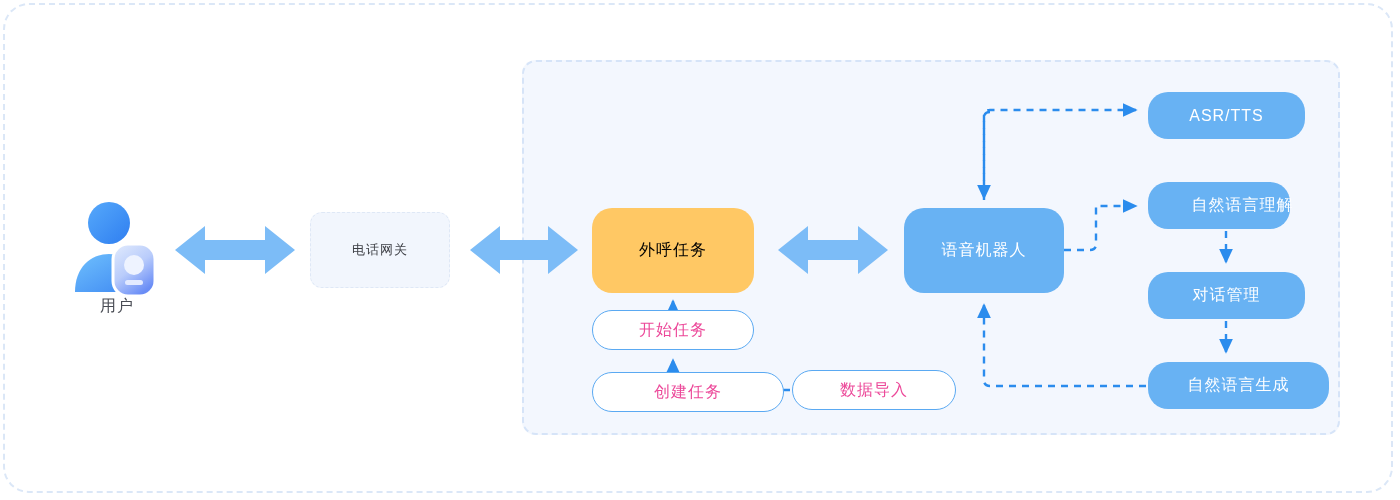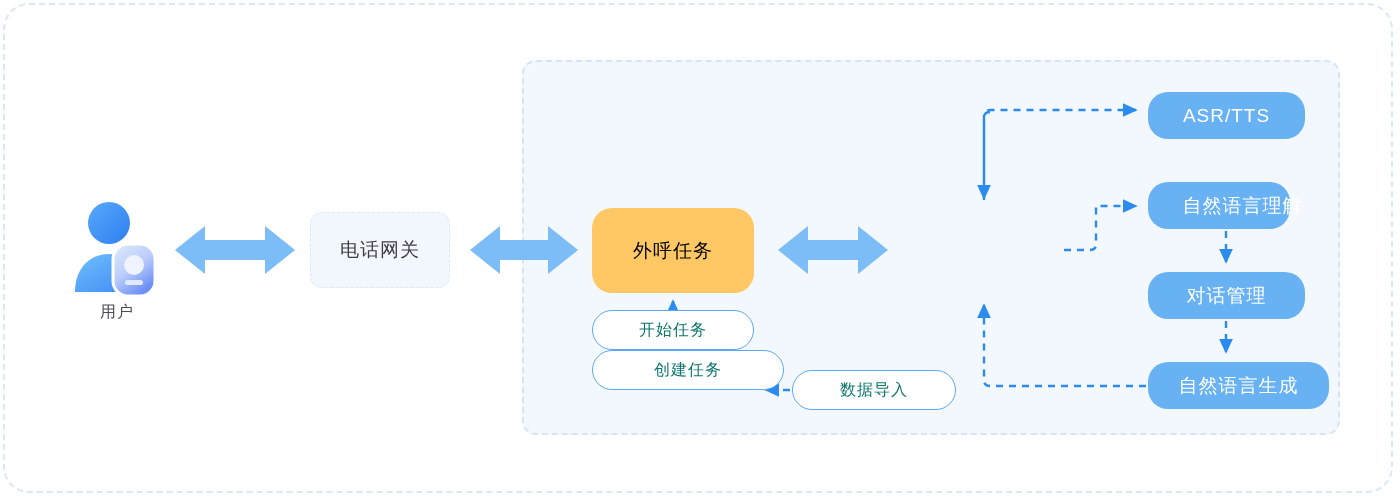--- a/index.html
+++ b/index.html
@@ -43,77 +43,76 @@
   }
 
   
   .node {
     position: absolute;
     box-sizing: border-box;
     display: flex;
     align-items: center;
     justify-content: center;
     border-radius: 20px;
-    font-size: 19px;
+    font-size: 16px;
     letter-spacing: 1px;
     white-space: nowrap;
   }
   .node.solid-blue {
     background: #68b2f3;
     color: #ffffff;
     border: none;
   }
   .node.solid-orange {
     background: #ffc864;
     color: #000000;
     border: none;
   }
   .node.outline-blue {
     background: #ffffff;
-    color: #0f766e;
+    color: #ec4899;
     border: 1.5px solid #5aa9f2;
     font-size: 16px;
     border-radius: 20px;
   }
   .node.gateway {
     background: #f2f6fd;
     color: #3d3f45;
     border: 1.5px dashed #dfe8f6;
     border-radius: 12px;
-    font-size: 19px;
+    font-size: 13px;
   }
 
   
   #node-gateway   { left: 310px; top: 212px; width: 140px; height: 76px; }
   #node-outbound  { left: 592px; top: 208px; width: 162px; height: 85px; }
   #node-robot     { left: 904px; top: 208px; width: 160px; height: 85px; }
   #node-asrtts    { left: 1148px; top:  92px; width: 157px; height: 47px; }
   #node-nlu       { left: 1148px; top: 182px; width: 142px; height: 47px; padding-left: 47px; }
   #node-dm        { left: 1148px; top: 272px; width: 157px; height: 47px; }
   #node-nlg       { left: 1148px; top: 362px; width: 181px; height: 47px; }
   #node-starttask { left: 592px; top: 310px; width: 162px; height: 40px; }
-  #node-createtask{ left: 592px; top: 350px; width: 192px; height: 40px; }
+  #node-createtask{ left: 592px; top: 372px; width: 192px; height: 40px; }
   #node-importdata{ left: 792px; top: 370px; width: 164px; height: 40px; }
 
   
   .user-block {
     position: absolute;
     left: 62px;
     top: 196px;
     width: 110px;
     text-align: center;
   }
   .user-icon-wrap {
     width: 100px;
     height: 100px;
     margin: 0 auto;
     position: relative;
   }
   .user-label {
-    margin-top: 6px;
     font-size: 16px;
     color: #4a4d55;
     letter-spacing: 1px;
   }
 
   
   .overlay {
     position: absolute;
     left: 0;
     top: 0;
@@ -192,20 +191,21 @@
         <rect x="58" y="84" width="18" height="5" rx="2.5" fill="#e3eaff"></rect>
       </svg>
     </div>
     <div class="user-label">用户</div>
   </div>
 
   <div id="node-gateway" class="node gateway">电话网关</div>
 
   <div id="node-outbound" class="node solid-orange">外呼任务</div>
 
+  <div id="node-robot" class="node solid-blue">语音机器人</div>
 
   <div id="node-asrtts" class="node solid-blue">ASR/TTS</div>
 
   <div id="node-nlu" class="node solid-blue">自然语言理解</div>
 
   <div id="node-dm" class="node solid-blue">对话管理</div>
 
   <div id="node-nlg" class="node solid-blue">自然语言生成</div>
 
   <div id="node-starttask" class="node outline-blue">开始任务</div>

